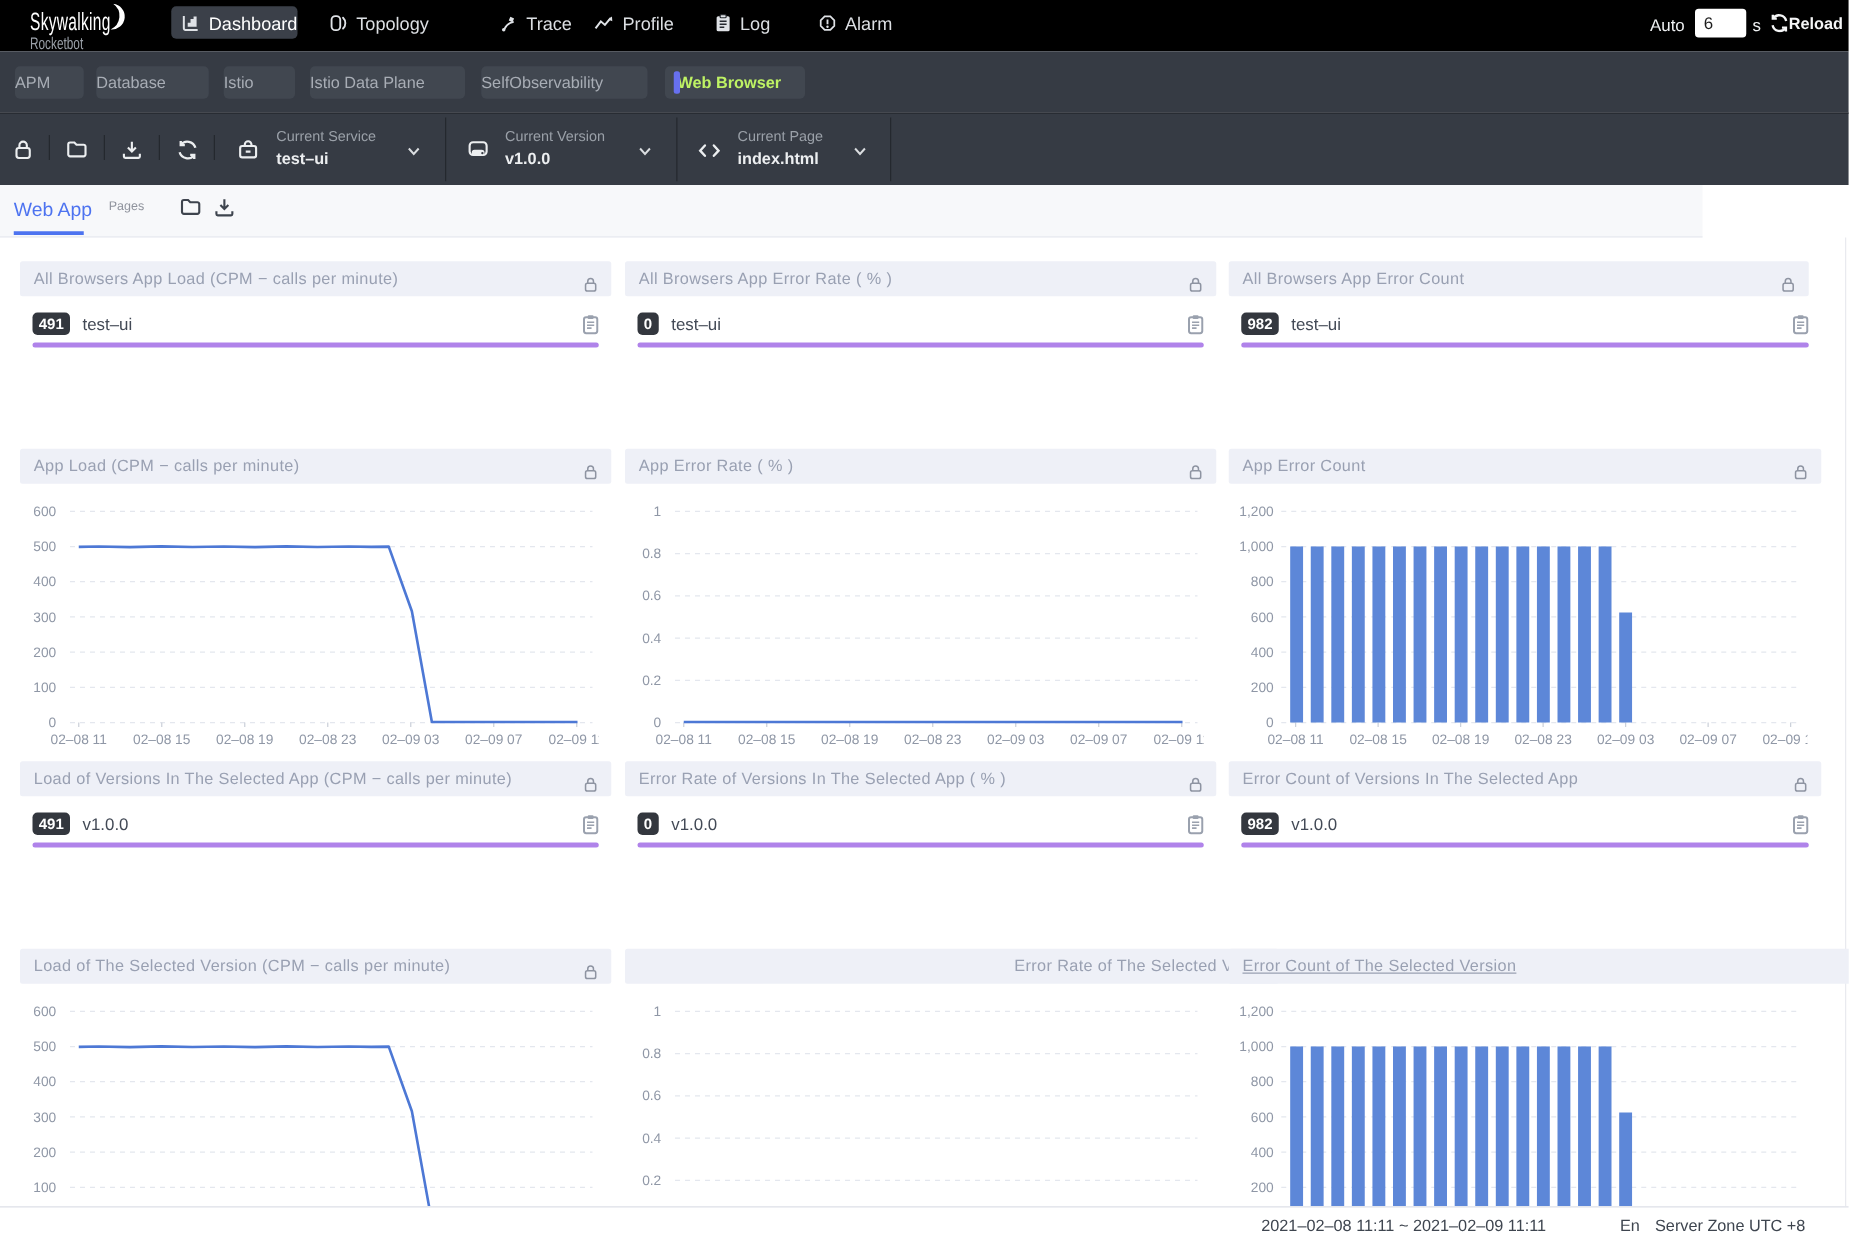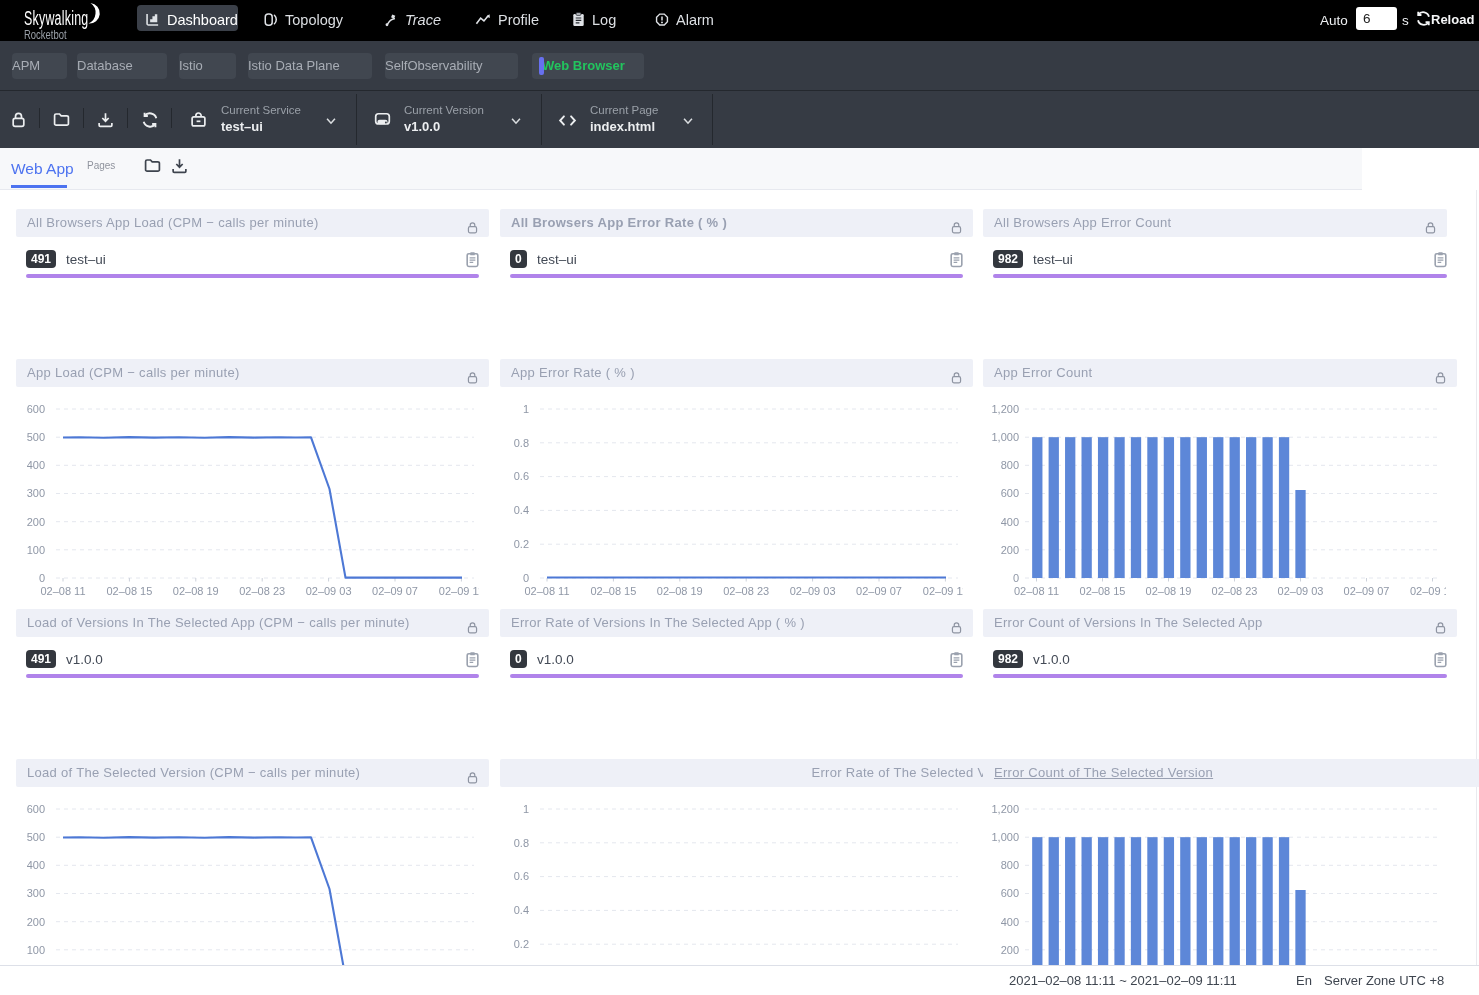--- a/index.html
+++ b/index.html
@@ -36,21 +36,21 @@
     </div>
     <div style="position:absolute;left:137px;top:5px;width:101px;height:26px;background:#3b4049;border-radius:4px;"></div>
     <div class="navitem" style="left:145px;color:#fff;"><svg width="15" height="15" viewBox="0 0 16 16" fill="none">
         <path d="M2.2 2 v10.4 a1.4 1.4 0 0 0 1.4 1.4 H14" stroke="#dfe2e6" stroke-width="1.7"></path>
         <path d="M5.5 11 v-3.4 h2.4 v-3.2 h2.6 v-2 h2.6 V11 z" fill="#dfe2e6"></path>
       </svg>Dashboard</div>
     <div class="navitem" style="left:263px;"><svg width="15" height="15" viewBox="0 0 16 16" fill="none">
         <rect x="2.4" y="2" width="7.4" height="12" rx="3.2" stroke="#dfe2e6" stroke-width="1.6"></rect>
         <path d="M12.2 3.4 a6.4 6.4 0 0 1 0 9.2" stroke="#dfe2e6" stroke-width="1.6" stroke-linecap="round"></path>
       </svg>Topology</div>
-    <div class="navitem" style="left:384px;font-style:italic;"><svg width="14" height="15" viewBox="0 0 16 16" fill="none">
+    <div class="navitem" style="left:400px;"><svg width="14" height="15" viewBox="0 0 16 16" fill="none">
         <path d="M4 13.5 C6 9 8.5 7.5 12.5 6.8" stroke="#dfe2e6" stroke-width="1.6"></path>
         <path d="M9.5 2.2 l3.4 1.6 -1.5 3.3 -3.4 -1.6 z" fill="#dfe2e6"></path>
         <circle cx="3.4" cy="14" r="1.6" fill="#dfe2e6"></circle>
       </svg>Trace</div>
     <div class="navitem" style="left:475px;"><svg width="16" height="15" viewBox="0 0 17 16" fill="none">
         <path d="M1.5 12.5 L6 6.5 L9.5 9.5 L14.5 3.5" stroke="#dfe2e6" stroke-width="1.7"></path>
         <path d="M15.5 2.4 l0.3 4 -3.6 -1.6 z" fill="#dfe2e6"></path>
       </svg>Profile</div>
     <div class="navitem" style="left:572px;"><svg width="13" height="15" viewBox="0 0 14 16" fill="none">
         <rect x="1.4" y="2" width="11.2" height="13" rx="1.4" fill="#dfe2e6"></rect>
@@ -71,21 +71,21 @@
         <path d="M2.2 9.8 a6.2 6.2 0 0 0 11.2 2.2" stroke="#f4f5f6" stroke-width="2"></path>
         <path d="M13.6 15.2 v-3.4 h-3.4" stroke="#f4f5f6" stroke-width="2"></path>
       </svg>Reload</div>
   </div>
 <div class="bar2">
     <div class="gbtn" style="left:12px;width:55px;">APM</div>
     <div class="gbtn" style="left:77px;width:90px;">Database</div>
     <div class="gbtn" style="left:179px;width:57px;">Istio</div>
     <div class="gbtn" style="left:248px;width:124px;">Istio Data Plane</div>
     <div class="gbtn" style="left:385px;width:133px;">SelfObservability</div>
-    <div class="gbtn" style="left:532px;width:112px;color:#22c55e;font-weight:bold;"><span style="position:absolute;left:7px;top:4px;width:5px;height:18px;background:#6770ef;border-radius:2px;"></span><span style="margin-left:10px;">Web Browser</span></div>
+    <div class="gbtn" style="left:532px;width:112px;color:#bef264;font-weight:bold;"><span style="position:absolute;left:7px;top:4px;width:5px;height:18px;background:#6770ef;border-radius:2px;"></span><span style="margin-left:10px;">Web Browser</span></div>
   </div>
 <div class="bar3"></div>
 <div class="tool-ic" style="left:10px;"><svg width="17" height="17" viewBox="0 0 16 16" fill="none">
       <rect x="3" y="7" width="10" height="7.5" rx="1.8" stroke="#eceef0" stroke-width="1.6"></rect>
       <path d="M5.2 7 V5 a2.8 2.8 0 0 1 5.6 0 V7" stroke="#eceef0" stroke-width="1.6"></path>
     </svg></div>
 <div class="sep-s" style="left:39px;"></div>
 <div class="tool-ic" style="left:53px;"><svg width="17" height="17" viewBox="0 0 16 16" fill="none">
       <path d="M1.5 4.2 a1.4 1.4 0 0 1 1.4-1.4 h3.2 l1.6 1.7 h5.4 a1.4 1.4 0 0 1 1.4 1.4 v6 a1.4 1.4 0 0 1 -1.4 1.4 h-10.2 a1.4 1.4 0 0 1 -1.4 -1.4 z" stroke="#eceef0" stroke-width="1.6"></path>
     </svg></div>
@@ -151,21 +151,21 @@
         <path d="M5.2 7 V5 a2.8 2.8 0 0 1 5.6 0 V7" stroke="#8e94a2" stroke-width="1.5"></path>
       </svg></span></div>
 <div class="chip" style="left:26px;top:250px;">491</div>
 <div class="chipname" style="left:66px;top:251px;">test–ui</div>
 <div style="position:absolute;left:464px;top:251px;"><svg width="17" height="17" viewBox="0 0 16 16" fill="none">
       <rect x="3" y="2.6" width="10" height="12" rx="1.6" stroke="#9aa1ae" stroke-width="1.5"></rect>
       <rect x="5.8" y="1.2" width="4.4" height="2.8" rx="0.8" fill="#9aa1ae"></rect>
       <path d="M5.3 6.4 h5.4 M5.3 8.6 h5.4 M5.3 10.8 h3.4" stroke="#9aa1ae" stroke-width="1.2"></path>
     </svg></div>
 <div class="pline" style="left:26px;top:274px;width:453px;"></div>
-<div class="phdr" style="left:500px;top:209px;width:473px;font-weight:bold;"><span>All Browsers App Error Rate ( % )</span><span class="plock"><svg width="13" height="13" viewBox="0 0 16 16" fill="none">
+<div class="phdr" style="left:500px;top:209px;width:473px;"><span>All Browsers App Error Rate ( % )</span><span class="plock"><svg width="13" height="13" viewBox="0 0 16 16" fill="none">
         <rect x="3" y="7" width="10" height="7.5" rx="1.8" stroke="#8e94a2" stroke-width="1.5"></rect>
         <path d="M5.2 7 V5 a2.8 2.8 0 0 1 5.6 0 V7" stroke="#8e94a2" stroke-width="1.5"></path>
       </svg></span></div>
 <div class="chip" style="left:510px;top:250px;">0</div>
 <div class="chipname" style="left:537px;top:251px;">test–ui</div>
 <div style="position:absolute;left:948px;top:251px;"><svg width="17" height="17" viewBox="0 0 16 16" fill="none">
       <rect x="3" y="2.6" width="10" height="12" rx="1.6" stroke="#9aa1ae" stroke-width="1.5"></rect>
       <rect x="5.8" y="1.2" width="4.4" height="2.8" rx="0.8" fill="#9aa1ae"></rect>
       <path d="M5.3 6.4 h5.4 M5.3 8.6 h5.4 M5.3 10.8 h3.4" stroke="#9aa1ae" stroke-width="1.2"></path>
     </svg></div>

